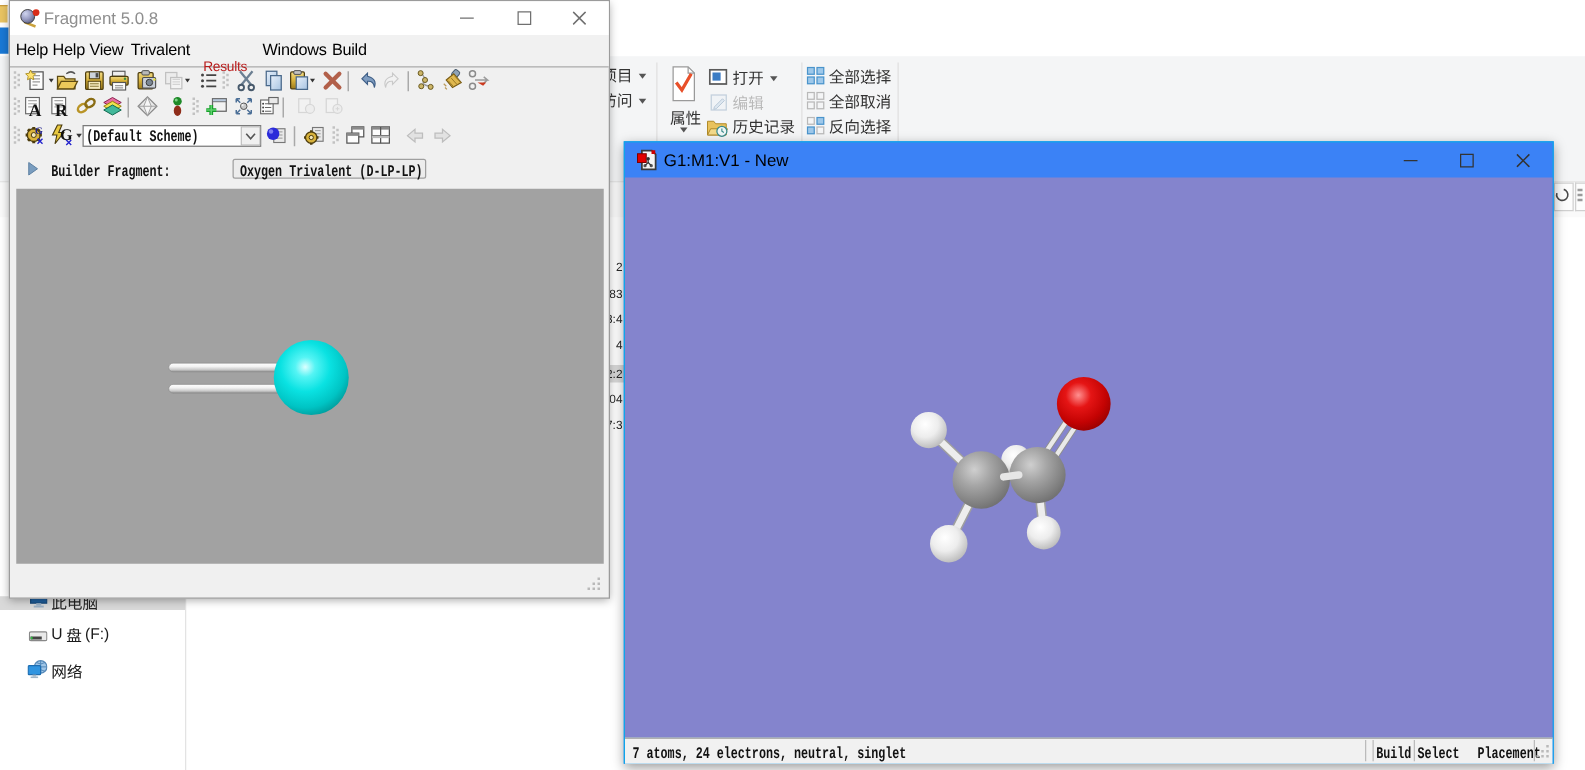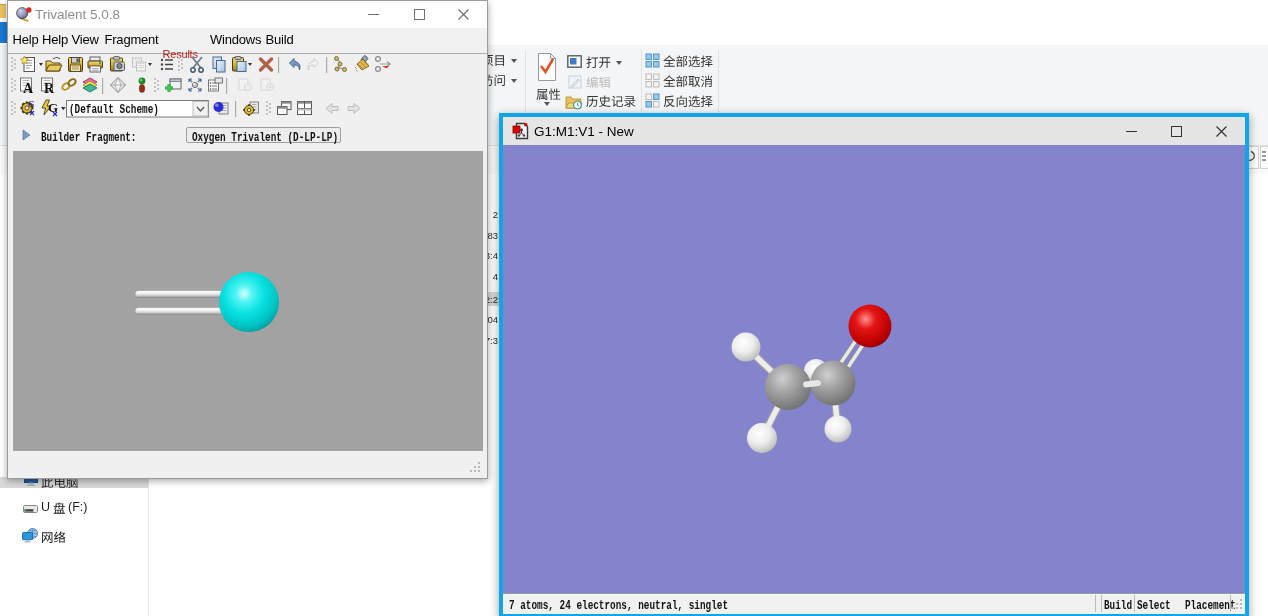--- a/index.html
+++ b/index.html
@@ -166,33 +166,33 @@
       <radialGradient id="gvball" cx="0.35" cy="0.3" r="0.8">
         <stop offset="0" stop-color="#cfd4ef"></stop>
           <stop offset="0.5" stop-color="#9a9ec4"></stop>
           <stop offset="1" stop-color="#565a7e"></stop>
       </radialGradient>
     </defs>
     <line x1="5" y1="13" x2="15" y2="17" stroke="#caa23c" stroke-width="2.2"></line>
     <circle cx="8" cy="8" r="6.2" fill="url(#gvball)" stroke="#333" stroke-width="0.8"></circle>
     <circle cx="15.5" cy="4.5" r="3" fill="#d92c18"></circle>
   </svg>
-  <div class="abs" style="left:27px;top:6px;color:#8e8e8e;font-size:13.5px;">Trivalent 5.0.8</div>
+  <div class="abs" style="left:27px;top:6px;color:#8e8e8e;font-size:13.5px;">Fragment 5.0.8</div>
 
   <div class="abs" style="left:360px;top:13px;width:11px;height:1.4px;background:#707070;"></div>
   <div class="abs" style="left:406px;top:8px;width:9px;height:9px;border:1.2px solid #707070;"></div>
   <svg class="abs" style="left:450px;top:8px" width="11" height="11" viewBox="0 0 11 11">
     <path d="M0.5 0.5 L10.5 10.5 M10.5 0.5 L0.5 10.5" stroke="#707070" stroke-width="1.2"></path>
   </svg>
 
   <div class="abs" style="left:0;top:27px;width:479px;height:25px;background:#f1f1f1;border-bottom:1px solid #ababab;"></div>
   <div class="abs" style="top:31px;left:4.5px;font-size:13px;letter-spacing:-0.2px;color:#000;">Help</div>
   <div class="abs" style="top:31px;left:34px;font-size:13px;letter-spacing:-0.2px;color:#000;">Help</div>
   <div class="abs" style="top:31px;left:63.5px;font-size:13px;letter-spacing:-0.2px;color:#000;">View</div>
-  <div class="abs" style="top:31px;left:96.5px;font-size:13px;letter-spacing:-0.2px;color:#000;">Fragment</div>
+  <div class="abs" style="top:31px;left:96.5px;font-size:13px;letter-spacing:-0.2px;color:#000;">Trivalent</div>
   <div class="abs" style="top:47px;left:154.5px;font-size:11px;letter-spacing:-0.2px;color:#b91c1c;">Results</div>
   <div class="abs" style="top:31px;left:202px;font-size:13px;letter-spacing:-0.2px;color:#000;">Windows</div>
   <div class="abs" style="top:31px;left:257.5px;font-size:13px;letter-spacing:-0.2px;color:#000;">Build</div>
 
   <svg class="abs" style="left:0;top:54px" width="479" height="20" viewBox="0 0 479 20">
     <defs>
       <linearGradient id="goldv" x1="0" y1="0" x2="0" y2="1">
         <stop offset="0" stop-color="#f2dc87"></stop>
           <stop offset="0.5" stop-color="#d9b33c"></stop>
           <stop offset="1" stop-color="#9e7d1c"></stop>
@@ -538,22 +538,22 @@
       <rect x="10" y="2" width="2" height="2"></rect>
         <rect x="10" y="6" width="2" height="2"></rect>
         <rect x="10" y="10" width="2" height="2"></rect>
       <rect x="6" y="6" width="2" height="2"></rect>
         <rect x="6" y="10" width="2" height="2"></rect>
       <rect x="2" y="10" width="2" height="2"></rect>
     </g>
   </svg>
 </div>
 
-<div id="g1" class="abs" style="left:499px;top:113px;width:742px;height:496px;background:#e5e5e5;
-     border:4px solid #0ea5e9;box-shadow:0 3px 9px rgba(0,0,0,0.38);">
+<div id="g1" class="abs" style="left:499px;top:113px;width:742px;height:496px;background:#3b82f6;
+     border:1px solid #0ea5e9;box-shadow:0 3px 9px rgba(0,0,0,0.38);">
 
   <svg class="abs" style="left:9px;top:5px" width="18" height="18" viewBox="0 0 18 18">
     <path d="M4.5 1.5 h8 l3 3 v12 h-11 z" fill="#f4f4f4" stroke="#3a3a3a" stroke-width="1.4"></path>
     <rect x="1" y="4" width="7" height="7" fill="#e20000" stroke="#7e0000" stroke-width="0.8"></rect>
     <rect x="12.2" y="1.2" width="3" height="3" fill="#c00"></rect>
     <circle cx="9.5" cy="8" r="1.4" fill="#333"></circle>
       <circle cx="7" cy="13.5" r="1.3" fill="#555"></circle>
     <circle cx="12" cy="13.5" r="1.3" fill="#555"></circle>
     <path d="M9.5 8 v3 M9.5 11 l-2.3 2.3 M9.5 11 l2.3 2.3" stroke="#333" stroke-width="1"></path>
   </svg>

